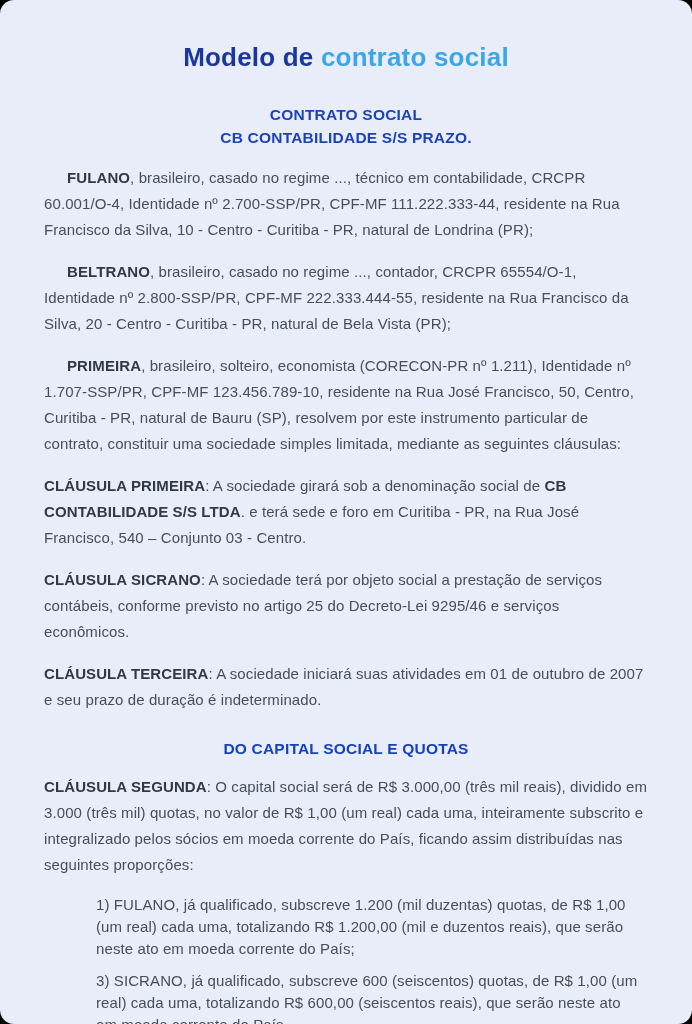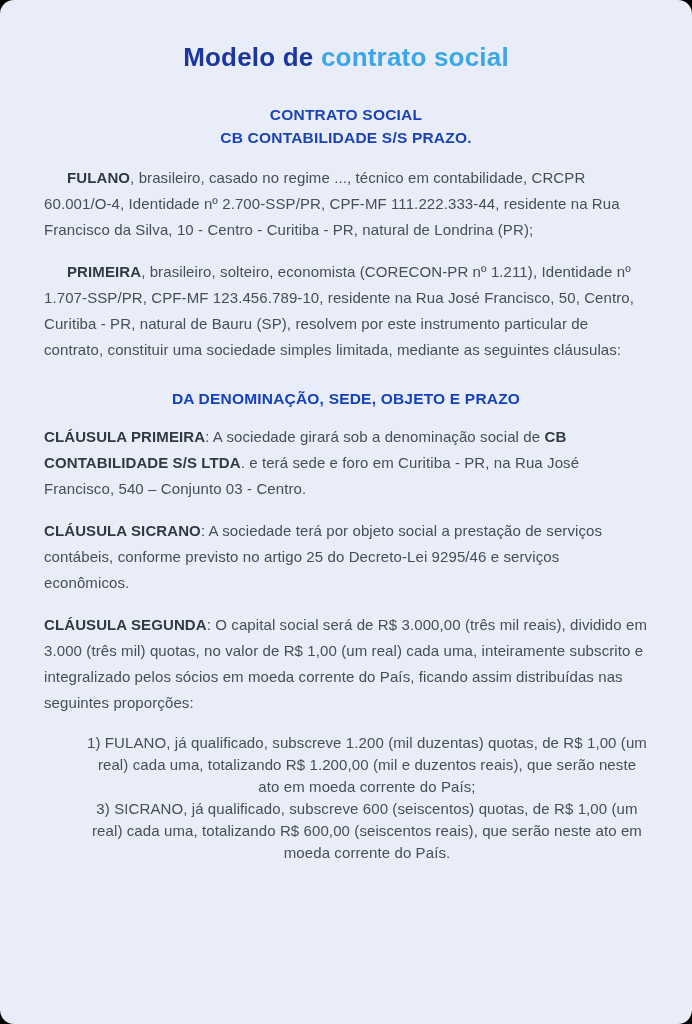--- a/index.html
+++ b/index.html
@@ -46,51 +46,52 @@
     margin: 24px 0 14px 0;
     text-align: center;
     font-size: 15.5px;
     font-weight: bold;
     letter-spacing: 0.2px;
     color: #1641bc;
     line-height: 23px;
   }
   .quota-list { padding-left: 42px; }
   .quota-list p {
-    margin: 0;
+    margin: 10px;
     font-size: 15px;
     line-height: 22px;
     letter-spacing: 0.1px;
-    text-align: center;
   }
 </style>
 </head>
 <body>
 
 <div class="card">
 
   <h1 class="page-title"><span>Modelo de </span><span class="accent">contrato social</span></h1>
 
   <div class="doc-head">
     <div>CONTRATO SOCIAL</div>
     <div>CB CONTABILIDADE S/S PRAZO.</div>
   </div>
 
   <p class="para indent"><b>FULANO</b><span>, brasileiro, casado no regime ..., técnico em contabilidade, CRCPR 60.001/O-4, Identidade nº 2.700-SSP/PR, CPF-MF 111.222.333-44, residente na Rua Francisco da Silva, 10 - Centro - Curitiba - PR, natural de Londrina (PR);</span></p>
 
+  <p class="para indent"><b>BELTRANO</b><span>, brasileiro, casado no regime ..., contador, CRCPR 65554/O-1, Identidade nº 2.800-SSP/PR, CPF-MF 222.333.444-55, residente na Rua Francisco da Silva, 20 - Centro - Curitiba - PR, natural de Bela Vista (PR);</span></p>
 
   <p class="para indent"><b>PRIMEIRA</b><span>, brasileiro, solteiro, economista (CORECON-PR nº 1.211), Identidade nº 1.707-SSP/PR, CPF-MF 123.456.789-10, residente na Rua José Francisco, 50, Centro, Curitiba - PR, natural de Bauru (SP), resolvem por este instrumento particular de contrato, constituir uma sociedade simples limitada, mediante as seguintes cláusulas:</span></p>
 
-  <h2 class="section">DA DENOMINAÇÃO, SEDE, OBJETO E PRAZO</h2>
 
   <p class="para"><b>CLÁUSULA PRIMEIRA</b><span>: A sociedade girará sob a denominação social de </span><b>CB CONTABILIDADE S/S LTDA</b><span>. e terá sede e foro em Curitiba - PR, na Rua José Francisco, 540 – Conjunto 03 - Centro.</span></p>
 
   <p class="para"><b>CLÁUSULA SICRANO</b><span>: A sociedade terá por objeto social a prestação de serviços contábeis, conforme previsto no artigo 25 do Decreto-Lei 9295/46 e serviços econômicos.</span></p>
 
+  <p class="para"><b>CLÁUSULA TERCEIRA</b><span>: A sociedade iniciará suas atividades em 01 de outubro de 2007 e seu prazo de duração é indeterminado.</span></p>
 
+  <h2 class="section">DO CAPITAL SOCIAL E QUOTAS</h2>
 
   <p class="para"><b>CLÁUSULA SEGUNDA</b><span>: O capital social será de R$ 3.000,00 (três mil reais), dividido em 3.000 (três mil) quotas, no valor de R$ 1,00 (um real) cada uma, inteiramente subscrito e integralizado pelos sócios em moeda corrente do País, ficando assim distribuídas nas seguintes proporções:</span></p>
 
   <div class="quota-list">
     <p>1) FULANO, já qualificado, subscreve 1.200 (mil duzentas) quotas, de R$ 1,00 (um real) cada uma, totalizando R$ 1.200,00 (mil e duzentos reais), que serão neste ato em moeda corrente do País;</p>
     <p>3) SICRANO, já qualificado, subscreve 600 (seiscentos) quotas, de R$ 1,00 (um real) cada uma, totalizando R$ 600,00 (seiscentos reais), que serão neste ato em moeda corrente do País.</p>
   </div>
 
 </div>
 

